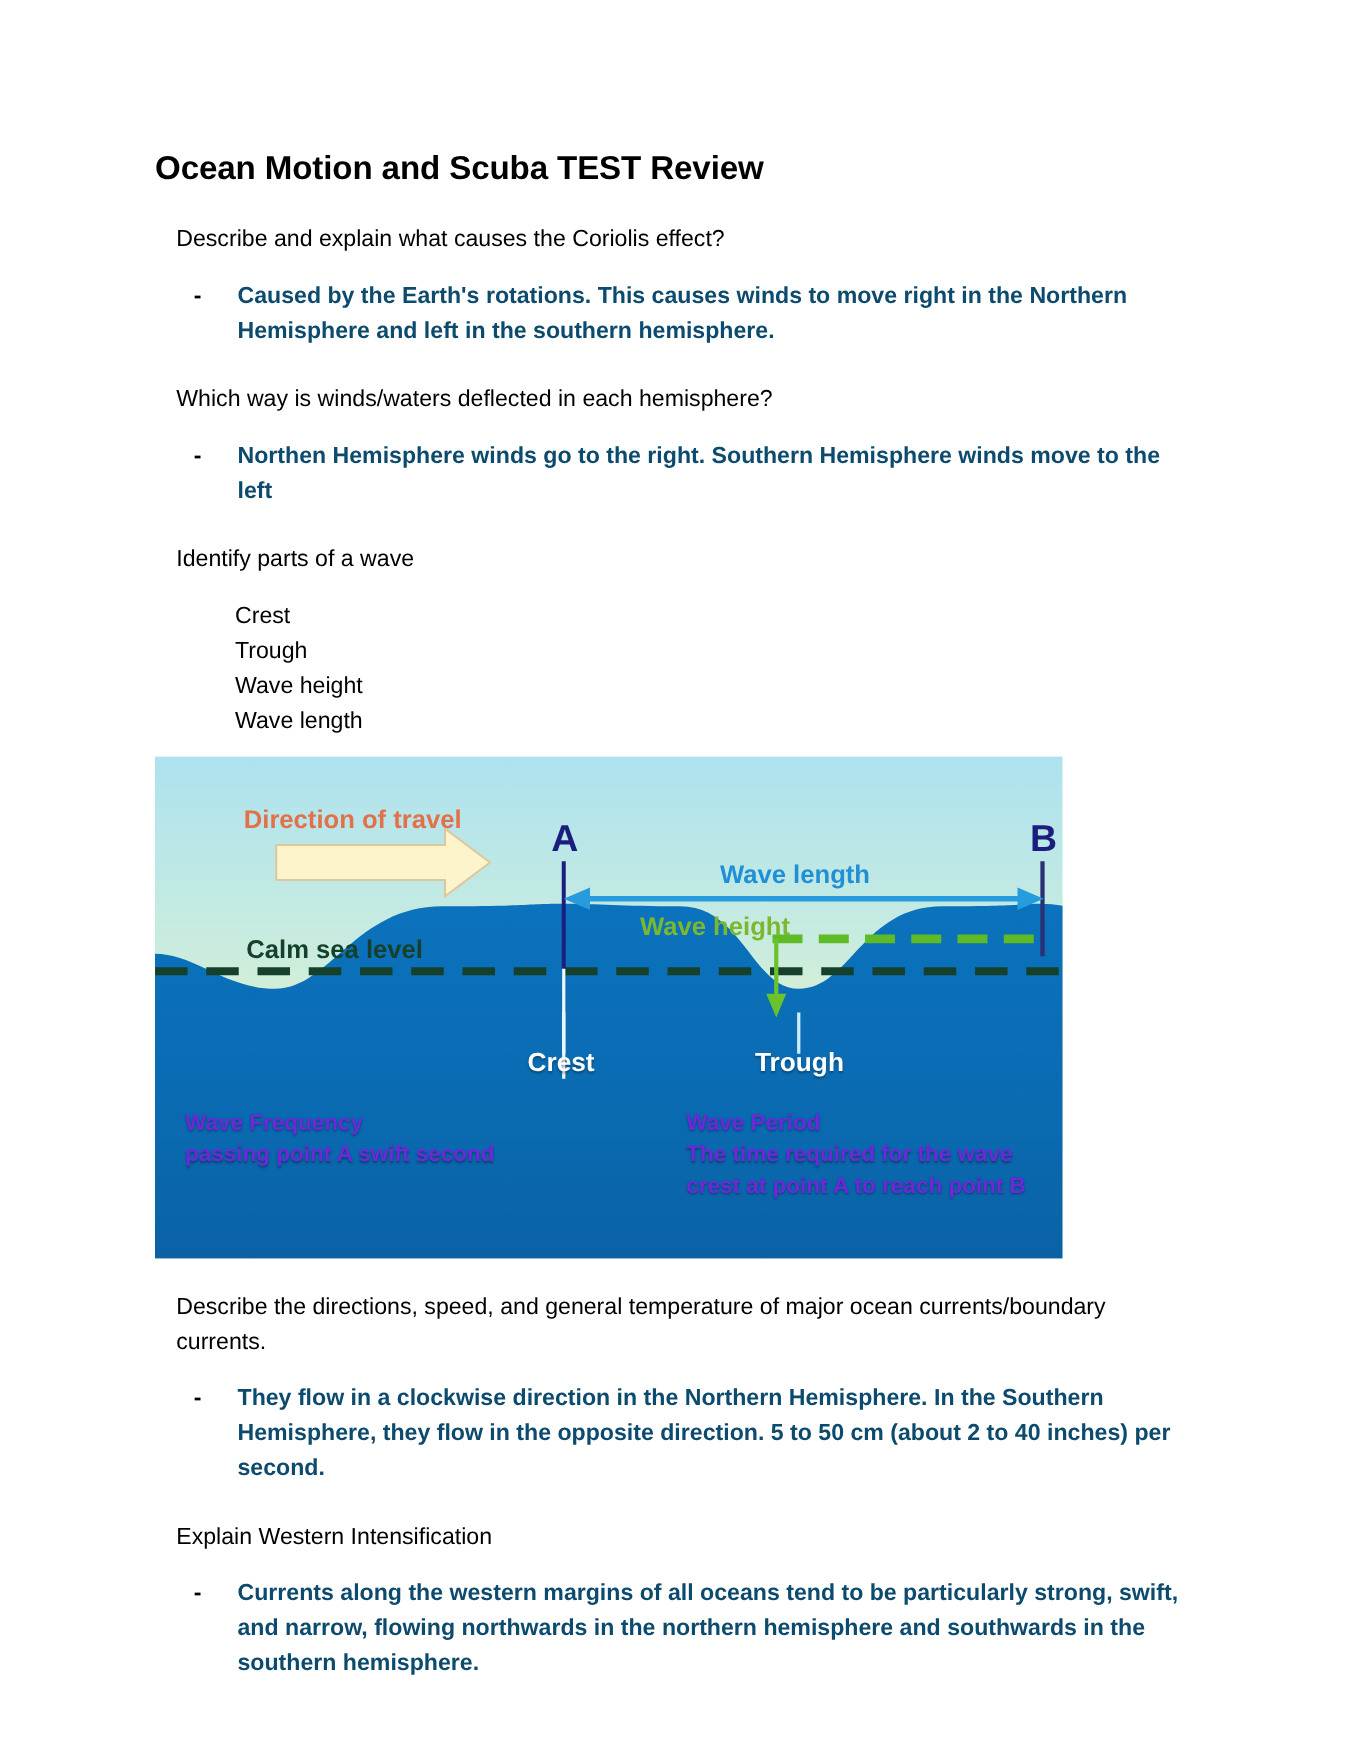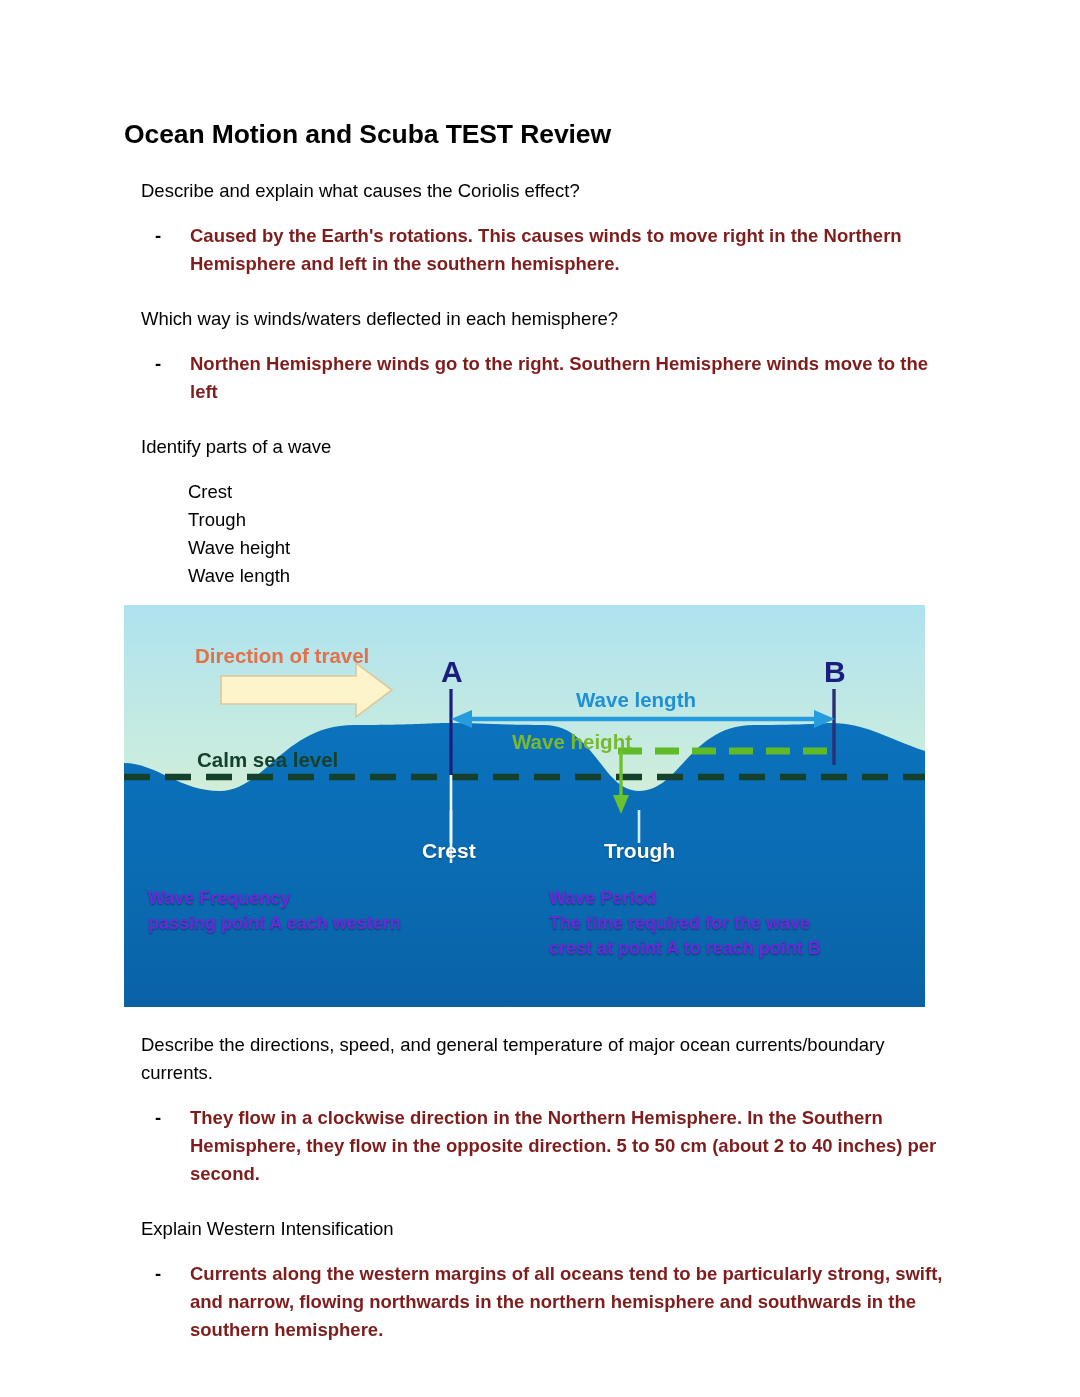--- a/index.html
+++ b/index.html
@@ -64,37 +64,37 @@
     font-size: 18.5px;
     font-weight: bold;
     line-height: 1.52;
     color: #000;
   }
   .bullet-text {
     flex: 1 1 auto;
     font-size: 18.5px;
     font-weight: bold;
     line-height: 1.52;
-    color: #7f1d1d;
+    color: #0c4a6e;
   }
 
   .plain-list {
     margin: 2px 0 0 0;
     padding-left: 64px;
   }
   .plain-list div {
     font-size: 18.5px;
     line-height: 1.52;
     color: #000;
   }
 
   
   .figure {
     position: relative;
-    width: 801px;
+    width: 726px;
     height: 402px;
     margin-top: 15px;
     overflow: hidden;
   }
   .figure svg { display: block; width: 801px; height: 402px; }
 
   .fig-label {
     position: absolute;
     font-family: "Liberation Sans", sans-serif;
     font-weight: bold;
@@ -236,21 +236,21 @@
       <div class="fig-label lbl-calm">Calm sea level</div>
       <div class="fig-label lbl-A">A</div>
       <div class="fig-label lbl-B">B</div>
       <div class="fig-label lbl-wavelength">Wave length</div>
       <div class="fig-label lbl-waveheight">Wave height</div>
       <div class="fig-label lbl-crest">Crest</div>
       <div class="fig-label lbl-trough">Trough</div>
 
       <div class="fig-note note-freq">
         <div>Wave Frequency</div>
-        <div>passing point A each western</div>
+        <div>passing point A swift second</div>
       </div>
 
       <div class="fig-note note-period">
         <div>Wave Period</div>
         <div>The time required for the wave</div>
         <div>crest at point A to reach point B</div>
       </div>
     </div>
 
     <div class="block tight">

